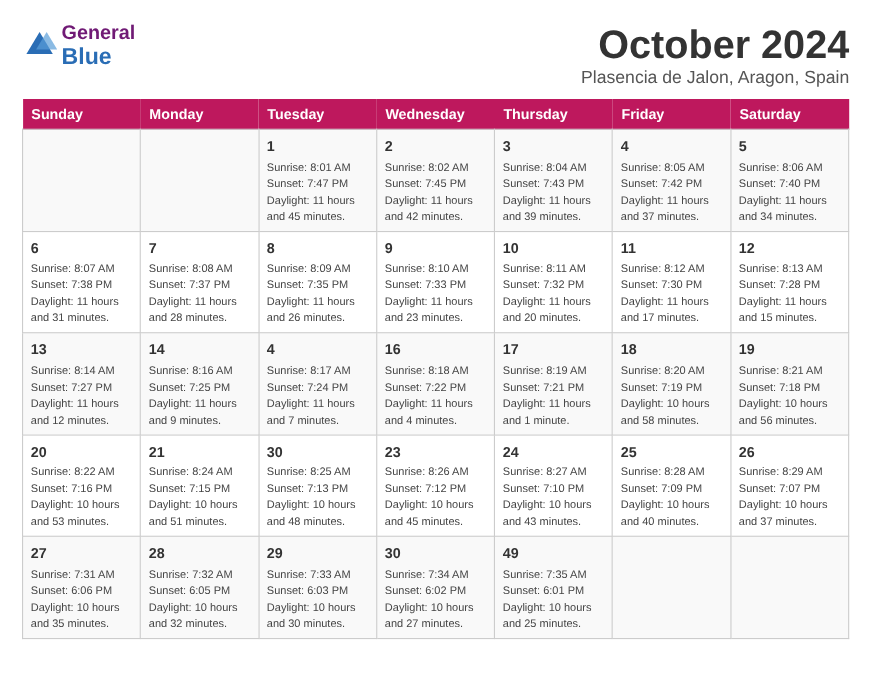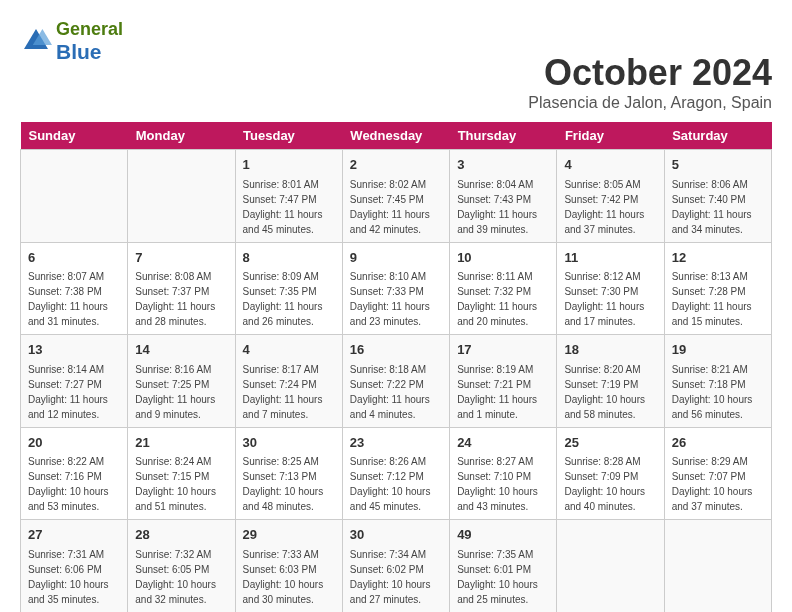--- a/index.html
+++ b/index.html
@@ -22,39 +22,38 @@
       gap: 4px;
     }
     .logo-text {
       display: flex;
       flex-direction: column;
       line-height: 1.1;
     }
     .logo-general {
       font-size: 18px;
       font-weight: bold;
-      color: #4d7c0f;
+      color: #701a75;
     }
     .logo-blue {
       font-size: 21px;
       font-weight: bold;
       color: #2a6db5;
     }
     .logo-icon {
       width: 32px;
       height: 32px;
     }
     .title-block {
       text-align: right;
     }
     .month-title {
       font-size: 36px;
       font-weight: bold;
       color: #333;
-      margin-top: 32px;
     }
     .location {
       font-size: 16px;
       color: #555;
     }
     table {
       width: 100%;
       border-collapse: collapse;
       font-size: 11px;
     }

